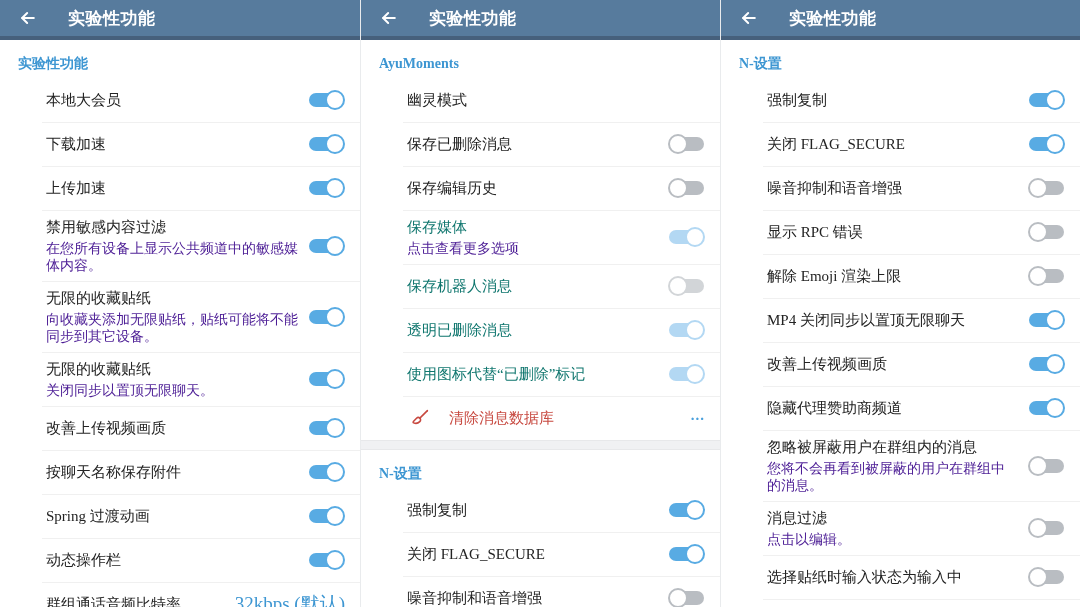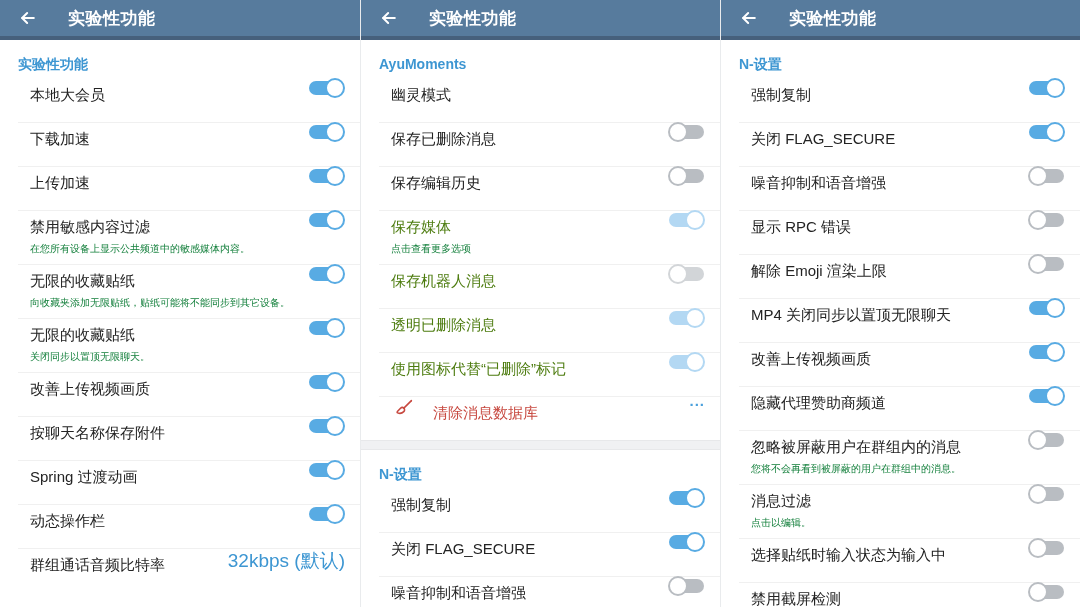--- a/index.html
+++ b/index.html
@@ -2,36 +2,36 @@
 <html style="--header-bg: #577b9d; --header-edge: #46607c; --accent: #3d96d2; --toggle-on: #58abe3; --danger: #c7483f;"><head>
 <meta charset="utf-8">
 <style>
   html,body{margin:0;padding:0;}
   body{
     width:1080px;height:607px;overflow:hidden;background:#fff;
     font-family:"Liberation Sans","DejaVu Sans",sans-serif;
     -webkit-font-smoothing:antialiased;
   }
   #app{display:flex;width:1080px;height:607px;}
-  .panel{width:360px;height:607px;box-sizing:border-box;background:#fff;overflow:hidden;flex:none;}
+  .panel{width:360px;height:607px;box-sizing:border-box;background:#fff;overflow:hidden;flex:none;font-family:Liberation Serif, serif;}
   .panel + .panel{border-left:1px solid #e9ebed;}
   .appbar{
     height:36px;background:var(--header-bg);border-bottom:4px solid var(--header-edge);
     display:flex;align-items:center;padding:0 16px;box-sizing:content-box;
   }
   .back{width:24px;height:24px;display:flex;align-items:center;justify-content:center;cursor:pointer;flex:none;}
   .appbar-title{color:#fff;font-size:17px;font-weight:700;margin-left:28px;letter-spacing:.5px;}
   .section-label{padding:16px 18px 6px;font-size:14px;font-weight:700;color:var(--accent);line-height:16px;}
   .band{height:8px;background:#f0f1f3;border-top:1px solid #e7e8ea;border-bottom:1px solid #e7e8ea;}
-  .row{display:flex;align-items:flex-start;padding:0 15px 0 30px;min-height:44px;box-sizing:border-box;position:relative;cursor:pointer;}
+  .row{display:flex;align-items:center;padding:0 15px 0 22px;min-height:44px;box-sizing:border-box;position:relative;cursor:pointer;margin-left:24px;}
   .row.line::before{content:"";position:absolute;top:0;left:18px;right:0;height:1px;background:#f0f0f0;}
   .texts{flex:1;padding:7px 10px 7px 0;min-width:0;}
   .row-title{font-size:15px;color:#232323;line-height:20px;}
-  .row-sub{font-size:10px;color:#15803d;line-height:17px;margin-top:3px;}
-  .row.dimmed .row-title{color:#4d7c0f;}
+  .row-sub{font-size:14px;color:#4c1d95;line-height:17px;margin-top:3px;}
+  .row.dimmed .row-title{color:#0f766e;}
   .row.danger .row-title{color:var(--danger);margin-left:18px;}
   .row-icon{width:24px;height:24px;flex:none;display:flex;align-items:center;justify-content:center;color:var(--danger);}
   .more-dots{flex:none;color:#4aa0dc;font-size:15px;font-weight:700;letter-spacing:1px;line-height:10px;padding-bottom:6px;}
   .row-value{flex:none;font-size:19px;color:var(--accent);}
   
   .toggle{width:37px;height:20px;position:relative;flex:none;cursor:pointer;}
   .toggle .track{position:absolute;left:1px;right:1px;top:3px;height:14px;border-radius:7px;}
   .toggle .knob{position:absolute;top:0;width:20px;height:20px;border-radius:50%;background:#fff;box-sizing:border-box;}
   .toggle.on  .track{background:var(--toggle-on);}
   .toggle.on  .knob{right:0;border:2px solid var(--toggle-on);}

